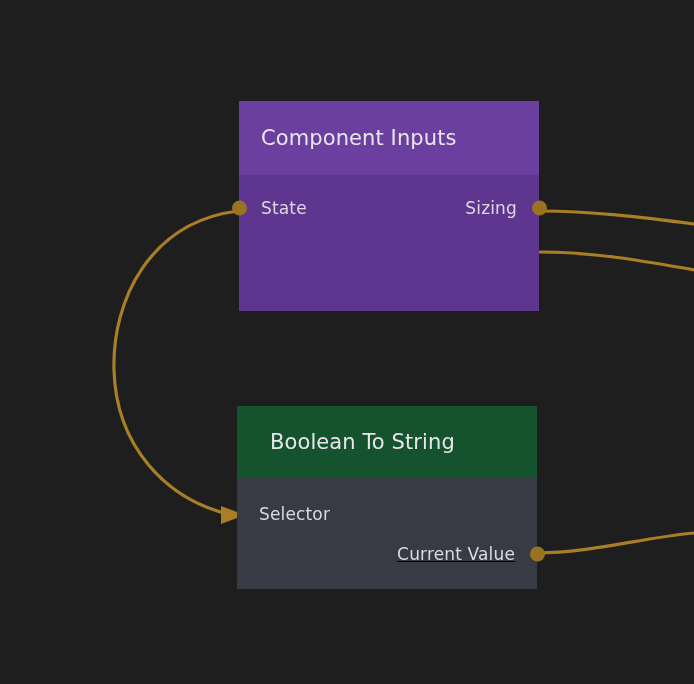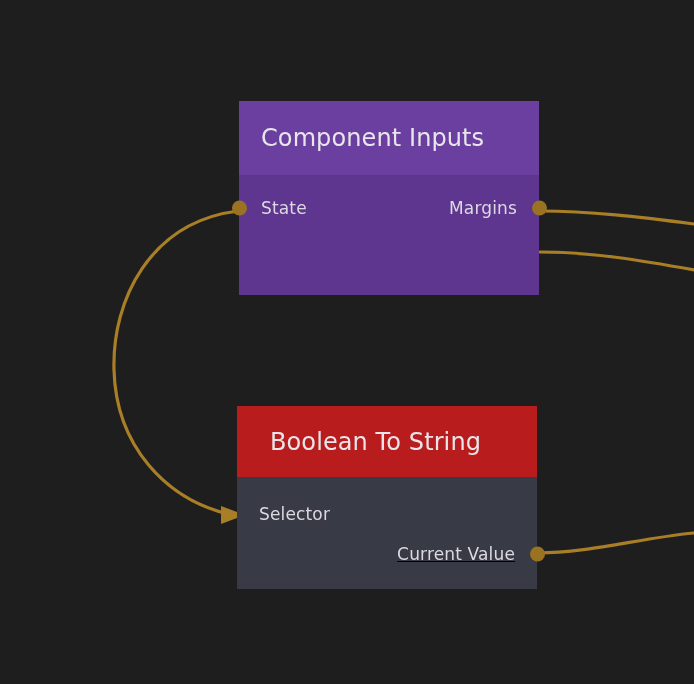--- a/index.html
+++ b/index.html
@@ -35,21 +35,21 @@
     overflow: visible;
   }
   .node-header {
     box-sizing: border-box;
     display: flex;
     align-items: center;
     padding: 0 22px;
     white-space: nowrap;
   }
   .node-title {
-    font-size: 24px;
+    font-size: 21px;
     color: #e8e6ea;
     letter-spacing: 0.1px;
     font-weight: 400;
   }
   .node-body {
     box-sizing: border-box;
     position: relative;
   }
   .port-row {
     position: absolute;
@@ -94,34 +94,34 @@
     left: 239px;
     top: 101px;
     width: 300px;
     height: 186px;
   }
   #node-component-inputs .node-header {
     height: 74px;
     background: #6b3fa0;
   }
   #node-component-inputs .node-body {
-    height: 120px;
+    height: 136px;
     background: #5e3690;
   }
 
   
   #node-boolean-to-string {
     left: 237px;
     top: 406px;
     width: 300px;
     height: 183px;
   }
   #node-boolean-to-string .node-header {
     height: 71px;
-    background: #b91c1c;
+    background: #14532d;
     padding-left: 33px;
   }
   #node-boolean-to-string .node-body {
     height: 112px;
     background: #383b46;
   }
 </style>
 </head>
 <body>
 
@@ -144,21 +144,21 @@
       <span class="node-title">Component Inputs</span>
     </div>
     <div class="node-body">
 
       <div class="port-row in" style="top:20px;">
         <span class="port-dot left"></span>
         <span class="port-label">State</span>
       </div>
 
       <div class="port-row out" style="top:20px;">
-        <span class="port-label">Margins</span>
+        <span class="port-label">Sizing</span>
         <span class="port-dot right"></span>
       </div>
 
 
     </div>
   </div>
 
   <div class="node" id="node-boolean-to-string">
     <div class="node-header">
       <span class="node-title">Boolean To String</span>

